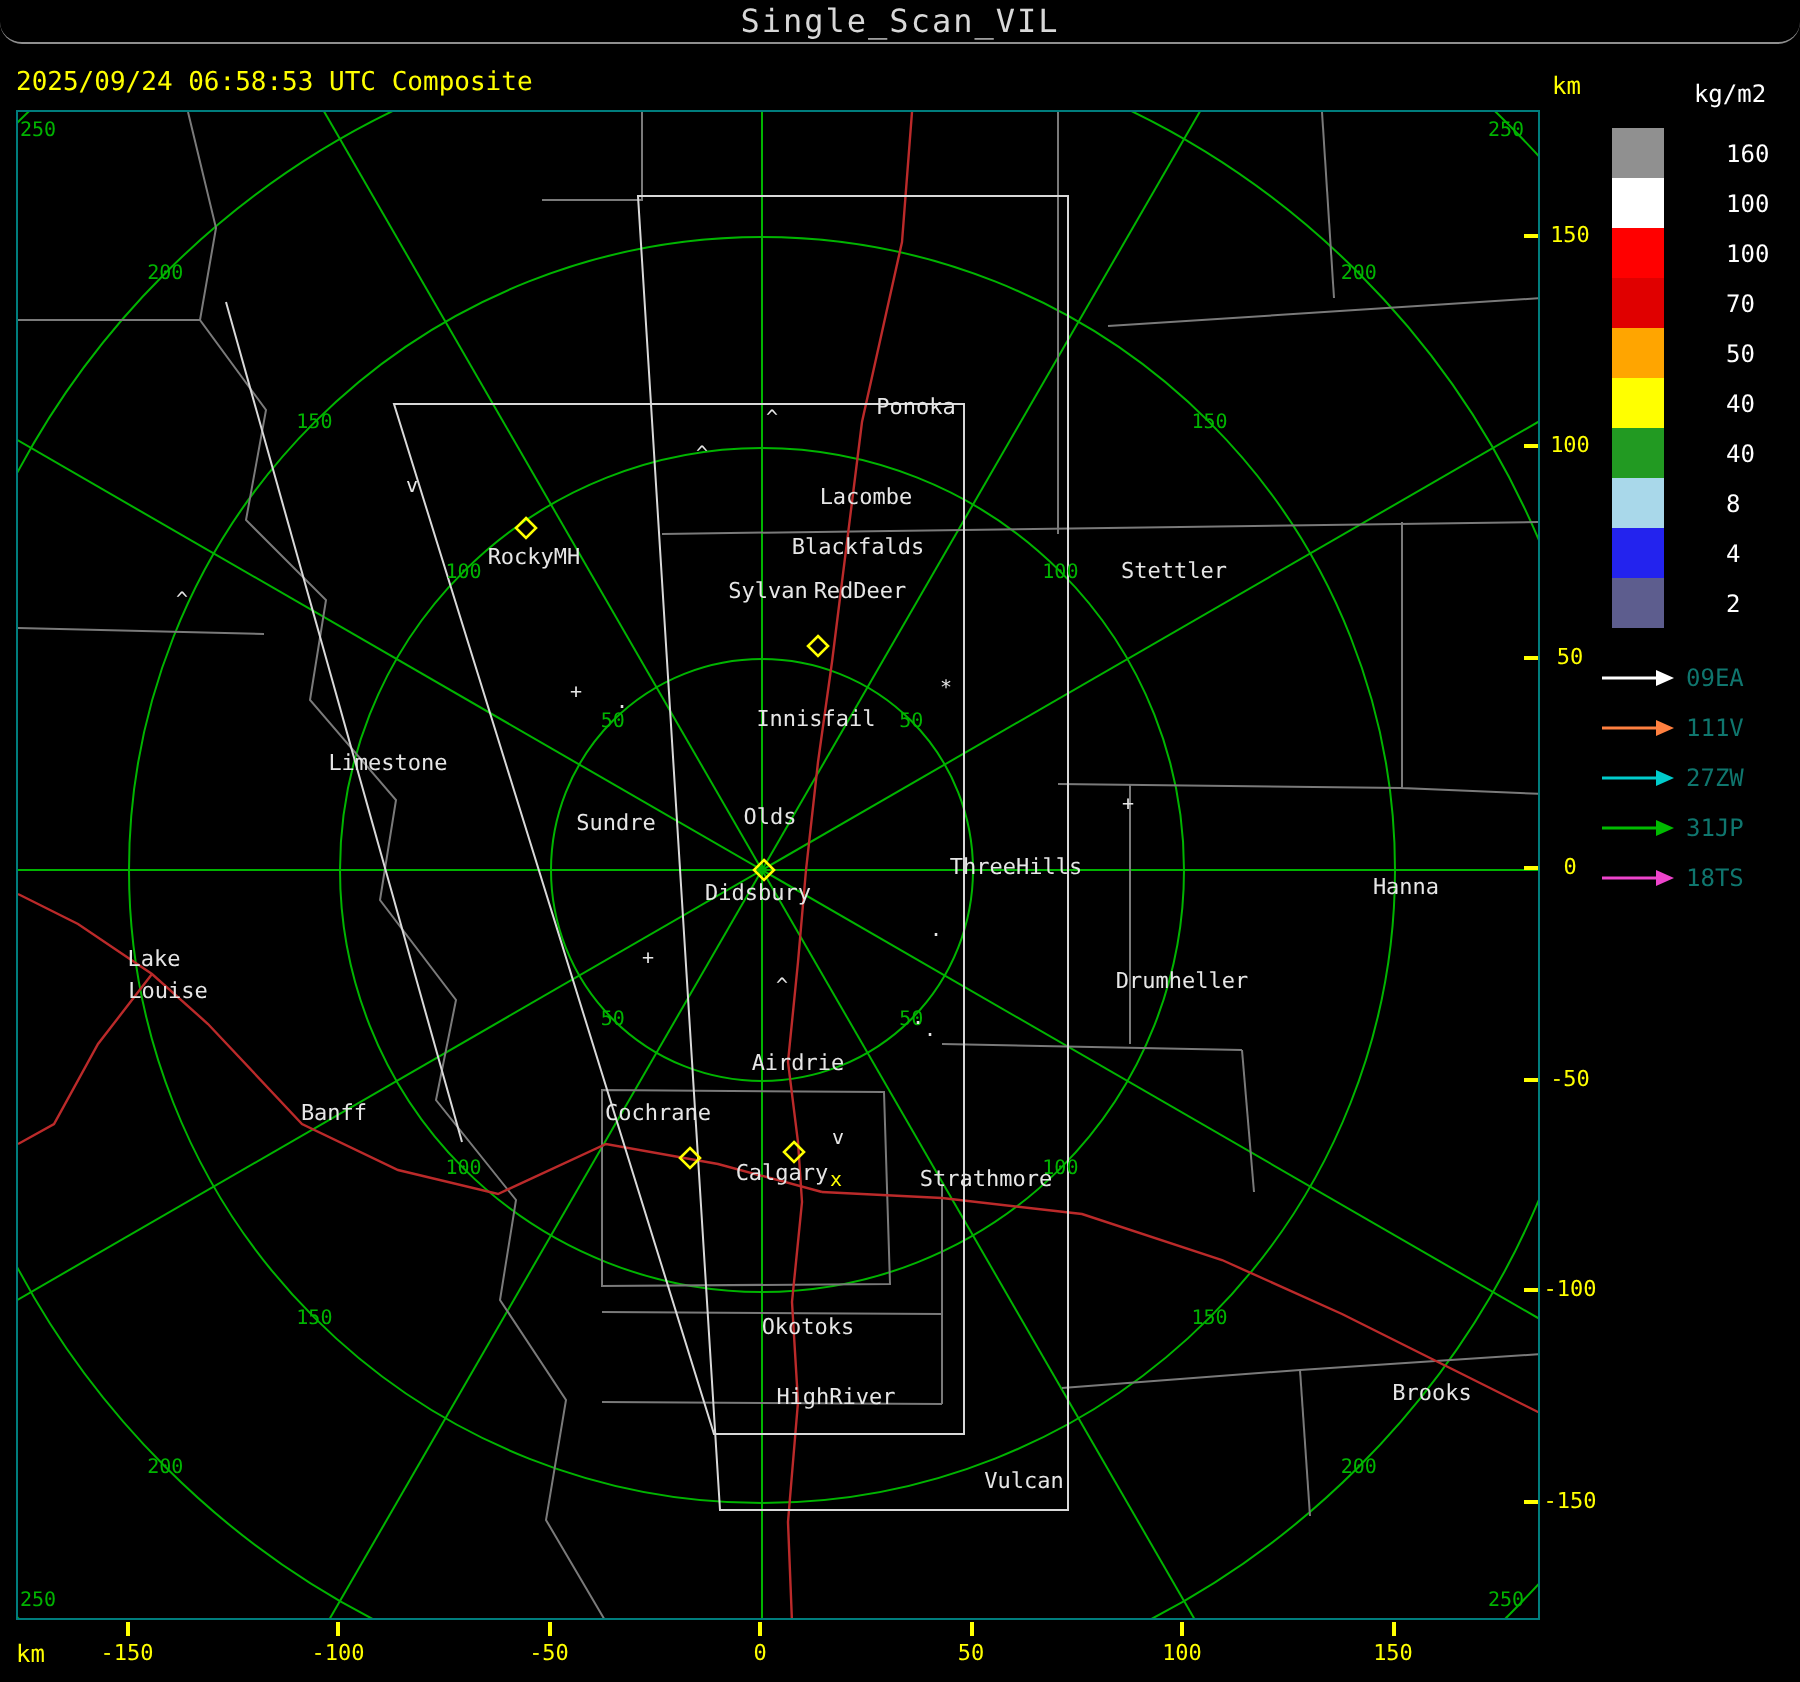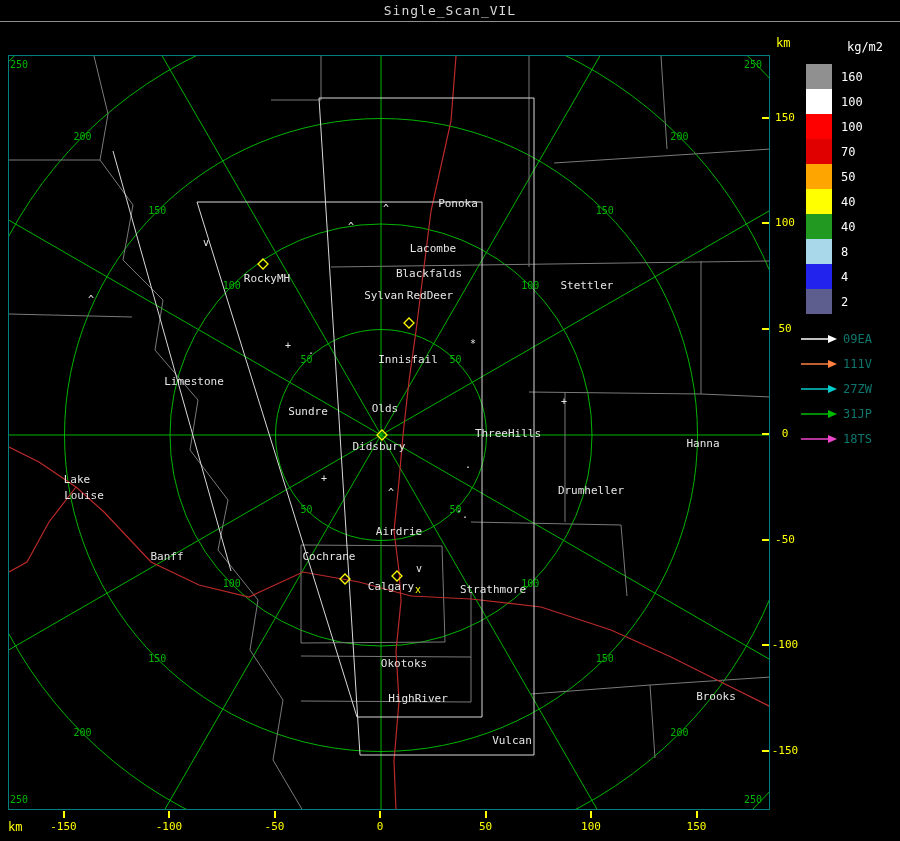--- a/index.html
+++ b/index.html
@@ -2,21 +2,21 @@
 <html><head>
 <meta charset="utf-8">
 <style>
   * { margin:0; padding:0; box-sizing:border-box; }
   html,body { width:900px; height:841px; background:#000; overflow:hidden;
               font-family:"DejaVu Sans Mono","Liberation Mono",monospace; }
   .screen { position:relative; width:900px; height:841px; background:#000; }
 
   .titlebar { position:absolute; left:0; top:0; width:900px; height:22px;
               border-bottom:1px solid #8f8f8f; display:flex; align-items:center;
-              justify-content:center; color:#d8d8d8; font-size:13px; letter-spacing:1px; }
+              justify-content:center; color:#d8d8d8; font-size:16px; letter-spacing:1px;border-radius:11px; }
 
   .timestamp { position:absolute; left:8px; top:34px; color:#ffff00; font-size:13px; }
   .km-top    { position:absolute; left:776px; top:36px; color:#ffff00; font-size:12px; }
   .km-bottom { position:absolute; left:8px;  top:820px; color:#ffff00; font-size:12px; }
 
   .plot { position:absolute; left:8px; top:55px; width:762px; height:755px;
           background:#000; border:1px solid #007d7d; overflow:hidden; }
   .plot svg { position:absolute; left:0; top:0; }
   svg text { font-family:"DejaVu Sans Mono","Liberation Mono",monospace; }
 
@@ -24,36 +24,37 @@
   .ylab { position:absolute; left:770px; width:30px; text-align:center;
           color:#ffff00; font-size:11px; }
   .ytick{ position:absolute; left:762px; width:7px; height:2px; background:#ffff00; }
   .xlab { position:absolute; top:820px; width:44px; text-align:center;
           color:#ffff00; font-size:11px; }
   .xtick{ position:absolute; top:811px; width:2px; height:7px; background:#ffff00; }
 
   .legend { position:absolute; left:800px; top:40px; width:100px; color:#ffffff; }
   .legend-unit { font-size:12px; padding-left:30px; height:16px;text-align:center; }
   .scale { margin-top:8px; }
-  .swrow { display:flex; align-items:center; height:25px; }
+  .swrow { display:flex; align-items:center; height:25px;gap:22px; }
   .sw    { width:26px; height:25px; margin-left:6px; flex:0 0 26px; }
   .swv   { font-size:12px; margin-left:9px; }
   .radars{ margin-top:12px; }
   .radrow{ display:flex; align-items:center; height:25px; }
   .radid { color:#0f766e; font-size:12px; margin-left:5px; }
 </style>
 </head>
 <body>
 
 <div class="screen">
 
   <div class="titlebar">
     <span>Single_Scan_VIL</span>
   </div>
 
+  <div class="timestamp">2025/09/24 06:58:53 UTC Composite</div>
   <div class="km-top">km</div>
   <div class="km-bottom">km</div>
 
   <div class="plot">
     <svg id="mapsvg" width="762" height="755" viewBox="0 0 762 755">
         <circle cx="372" cy="379" r="105.5" fill="none" stroke="#00b400" stroke-width="1"></circle>
         <circle cx="372" cy="379" r="211" fill="none" stroke="#00b400" stroke-width="1"></circle>
         <circle cx="372" cy="379" r="316.5" fill="none" stroke="#00b400" stroke-width="1"></circle>
         <circle cx="372" cy="379" r="422" fill="none" stroke="#00b400" stroke-width="1"></circle>
         <circle cx="372" cy="379" r="527.5" fill="none" stroke="#00b400" stroke-width="1"></circle>

